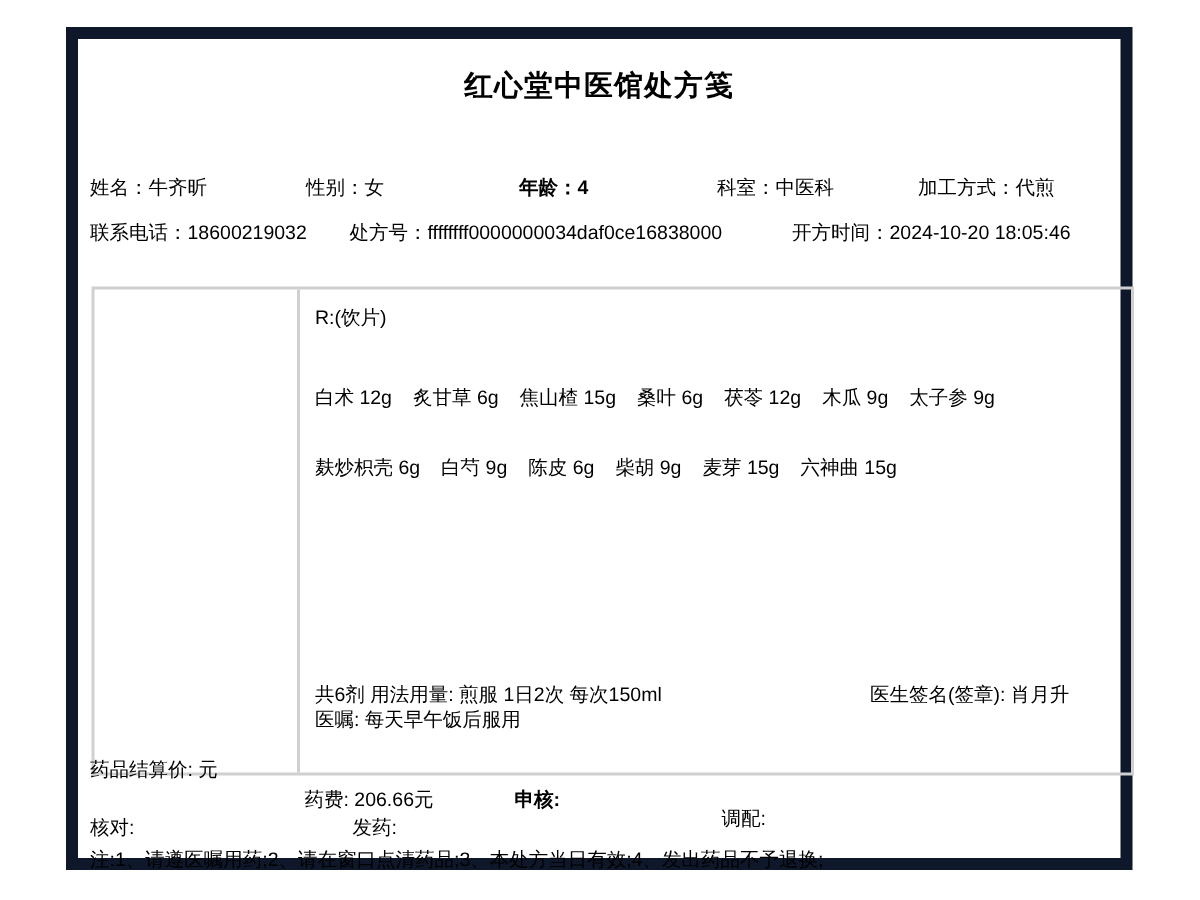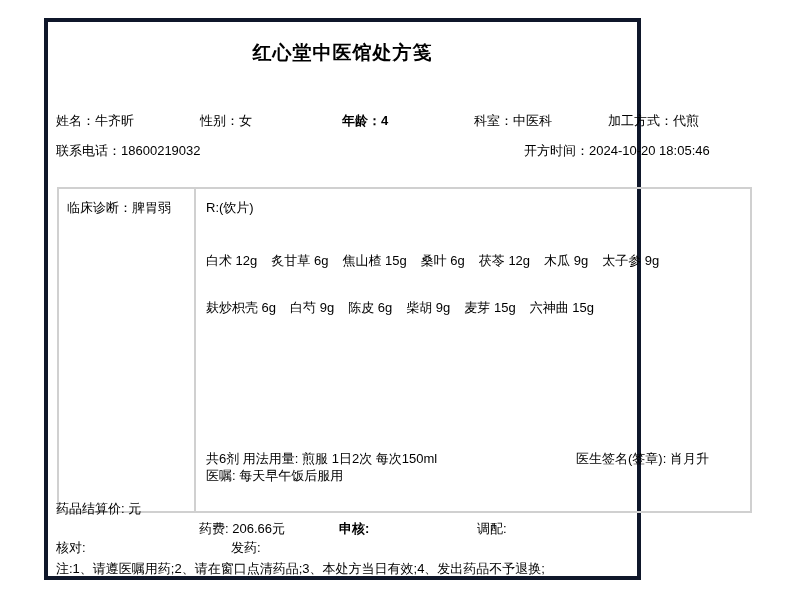--- a/index.html
+++ b/index.html
@@ -2,22 +2,22 @@
 <html><head>
 <meta charset="utf-8">
 <style>
   html,body{margin:0;padding:0;}
   body{
     width:800px;height:600px;background:#ffffff;position:relative;
     font-family:"Liberation Sans","DejaVu Sans",sans-serif;
     color:#000;
   }
   .sheet{
-    position:absolute;left:44px;top:18px;width:597px;height:562px;
-    border:4px solid #0f172a;box-sizing:border-box;background:#fff;
+    position:absolute;left:44px;top:18px;width:711px;height:562px;
+    border:8px solid #0f172a;box-sizing:border-box;background:#fff;
   }
   .title{
     position:absolute;left:0;top:18px;width:100%;
     text-align:center;font-size:19px;font-weight:bold;letter-spacing:1px;
   }
   .info-item{position:absolute;font-size:13px;white-space:nowrap;}
   .rx-box{
     position:absolute;left:9px;top:165px;width:695px;height:326px;
     border:2px solid #d0d0d0;box-sizing:border-box;
   }
@@ -42,39 +42,39 @@
 
   <div class="title">红心堂中医馆处方笺</div>
 
   <div class="info-item" style="left:8px;top:90px;">姓名：牛齐昕</div>
   <div class="info-item" style="left:152px;top:90px;">性别：女</div>
   <div class="info-item" style="left:294px;top:90px;font-weight:bold;">年龄：4</div>
   <div class="info-item" style="left:426px;top:90px;">科室：中医科</div>
   <div class="info-item" style="left:560px;top:90px;">加工方式：代煎</div>
 
   <div class="info-item" style="left:8px;top:120px;">联系电话：18600219032</div>
+  <div class="info-item" style="left:181px;top:120px;">处方号：ffffffff0000000034daf0ce16838000</div>
   <div class="info-item" style="left:476px;top:120px;">开方时间：2024-10-20 18:05:46</div>
 
   <div class="rx-box">
     <div class="rx-divider"></div>
 
-    <div class="txt diagnosis">临床诊断：脾胃弱</div>
     <div class="txt rx-header">R:(饮片)</div>
 
     <div class="txt herb-line" style="top:63px;"><span class="herb">白术 12g</span><span class="herb">炙甘草 6g</span><span class="herb">焦山楂 15g</span><span class="herb">桑叶 6g</span><span class="herb">茯苓 12g</span><span class="herb">木瓜 9g</span><span class="herb">太子参 9g</span></div>
     <div class="txt herb-line" style="top:110px;"><span class="herb">麸炒枳壳 6g</span><span class="herb">白芍 9g</span><span class="herb">陈皮 6g</span><span class="herb">柴胡 9g</span><span class="herb">麦芽 15g</span><span class="herb">六神曲 15g</span></div>
 
     <div class="txt usage">共6剂 用法用量: 煎服 1日2次 每次150ml</div>
     <div class="txt doctor-sign">医生签名(签章): 肖月升</div>
     <div class="txt advice">医嘱: 每天早午饭后服用</div>
   </div>
 
   <div class="footer-item" style="left:8px;top:478px;">药品结算价: 元</div>
   <div class="footer-item" style="left:151px;top:498px;">药费: 206.66元</div>
   <div class="footer-item" style="left:291px;top:498px;font-weight:bold;">申核:</div>
-  <div class="footer-item" style="left:429px;top:498px;">调配:</div>
+  <div class="footer-item" style="left:429px;top:511px;">调配:</div>
 
   <div class="footer-item" style="left:8px;top:517px;">核对:</div>
   <div class="footer-item" style="left:151px;top:517px;margin-left:32px;">发药:</div>
 
   <div class="footer-item" style="left:8px;top:538px;">注:1、请遵医嘱用药;2、请在窗口点清药品;3、本处方当日有效;4、发出药品不予退换;</div>
 
 </div>
 
 </body></html>

